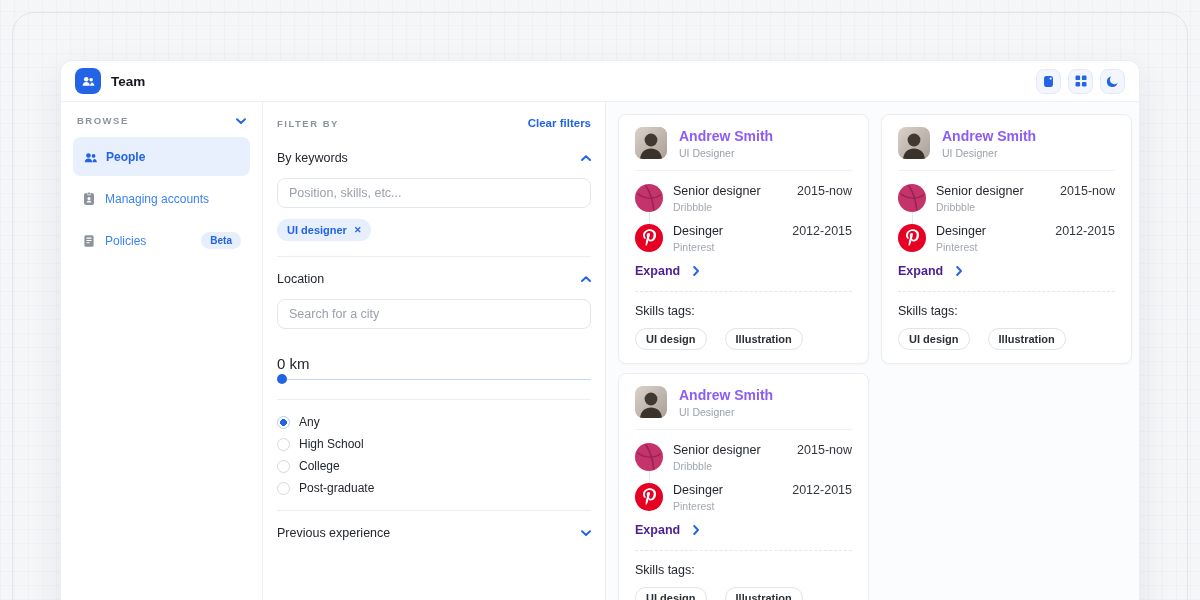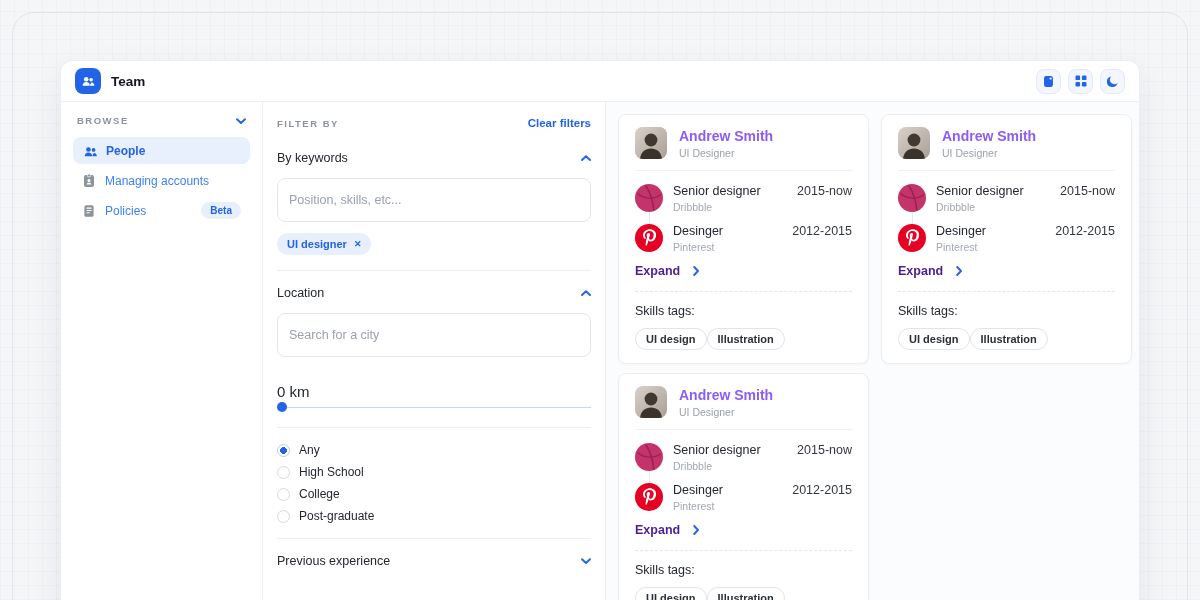--- a/index.html
+++ b/index.html
@@ -39,37 +39,37 @@
     background:#f3f6fc; display:flex; align-items:center; justify-content:center; cursor:pointer; }
 
   
   .body-row { flex:1; display:flex; min-height:0; }
 
   
   .sidebar { width:202px; flex:none; border-right:1px solid #edeef1; padding:13px 12px; }
   .browse-row { display:flex; align-items:center; justify-content:space-between;
     padding:0 4px; margin-bottom:11px; }
   .browse-label { font-size:9.5px; letter-spacing:1.5px; color:#8d939d; font-weight:bold; }
-  .side-item { height:27px; display:flex; align-items:center; gap:9px; padding:0 9px;
+  .side-item { height:39px; display:flex; align-items:center; gap:9px; padding:0 9px;
     border-radius:8px; margin-bottom:3px; cursor:pointer; }
   .side-item .lbl { font-size:12px; color:#3b82f6; }
   .side-item.active { background:#e8effd; }
   .side-item.active .lbl { color:#2264e5; font-weight:bold; }
   .badge { margin-left:auto; background:#e7eefc; color:#2264e5; font-size:10px;
     font-weight:bold; border-radius:10px; padding:3px 9px; }
 
   
   .filters { width:343px; flex:none; border-right:1px solid #edeef1; padding:15px 14px; }
   .filter-head { display:flex; align-items:center; justify-content:space-between; margin-bottom:22px; }
   .filter-by { font-size:9.5px; letter-spacing:1.5px; color:#8d939d; font-weight:bold; }
   .clear-filters { font-size:11.5px; color:#2264e5; font-weight:bold; cursor:pointer; }
   .section-head { display:flex; align-items:center; justify-content:space-between;
     cursor:pointer; }
   .section-title { font-size:12.5px; color:#23272e; }
-  .text-input { width:100%; height:44px; border:1px solid #e3e6ea; border-radius:8px;
+  .text-input { width:100%; height:30px; border:1px solid #e3e6ea; border-radius:8px;
     padding:0 11px; font-size:12.5px; color:#3a3f46; outline:none; margin-top:13px;
     font-family:"Liberation Sans", sans-serif; }
   .text-input::placeholder { color:#9aa1ab; }
   .chip { display:inline-flex; align-items:center; gap:7px; background:#e7eefc;
     color:#2264e5; font-size:11px; font-weight:bold; border-radius:12px;
     padding:5px 10px; margin-top:11px; }
   .chip .x { cursor:pointer; font-size:9px; }
   .divider { border-top:1px solid #edeef1; margin:15px 0; }
   .km-label { font-size:15px; color:#23272e; margin-top:26px; }
   .slider { position:relative; height:10px; margin-top:2px; }
@@ -96,21 +96,21 @@
     width:1px; background:#e6e8eb; }
   .pos-row { display:flex; gap:10px; margin-bottom:11px; position:relative; }
   .pos-icon { width:28px; height:28px; flex:none; position:relative; z-index:1; }
   .pos-title { font-size:12.5px; color:#23272e; }
   .pos-company { font-size:10.5px; color:#a2a8b0; margin-top:3px; }
   .pos-period { margin-left:auto; font-size:12.5px; color:#33383f; }
   .expand { display:flex; align-items:center; gap:13px; color:#4c1d95;
     font-size:12.5px; font-weight:bold; cursor:pointer; margin-top:3px; }
   .dashed-div { border-top:1px dashed #e3e6ea; margin:13px 0 12px; }
   .skills-label { font-size:12.5px; color:#23272e; }
-  .skill-pills { display:flex; gap:0; margin-top:10px; }
+  .skill-pills { display:flex; gap:18px; margin-top:10px; }
   .pill { border:1px solid #e1e4e9; border-radius:13px; padding:4px 10px;
     font-size:11px; font-weight:bold; color:#2b3036; }
 </style>
 </head>
 <body>
 
 <svg width="0" height="0" style="position:absolute">
   <defs>
     <g id="g-people">
         <circle cx="8.6" cy="8.6" r="3.1"></circle>

